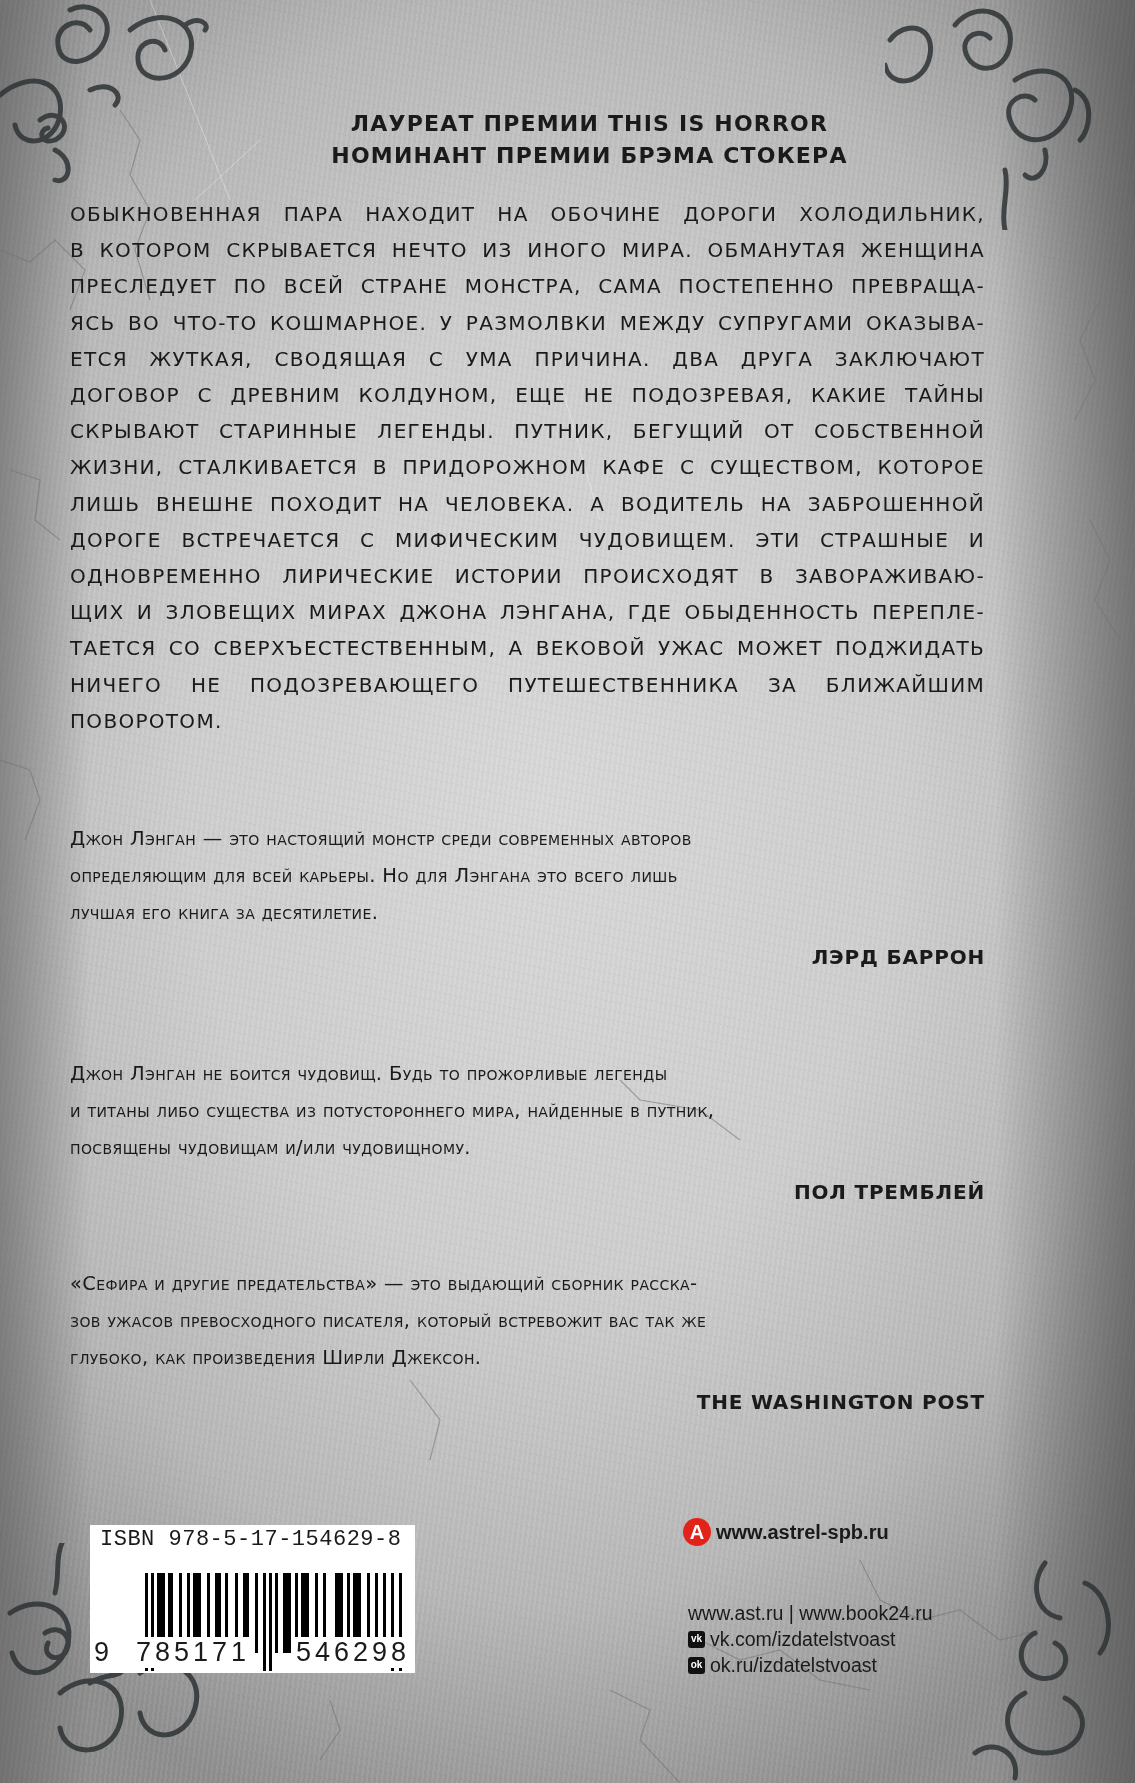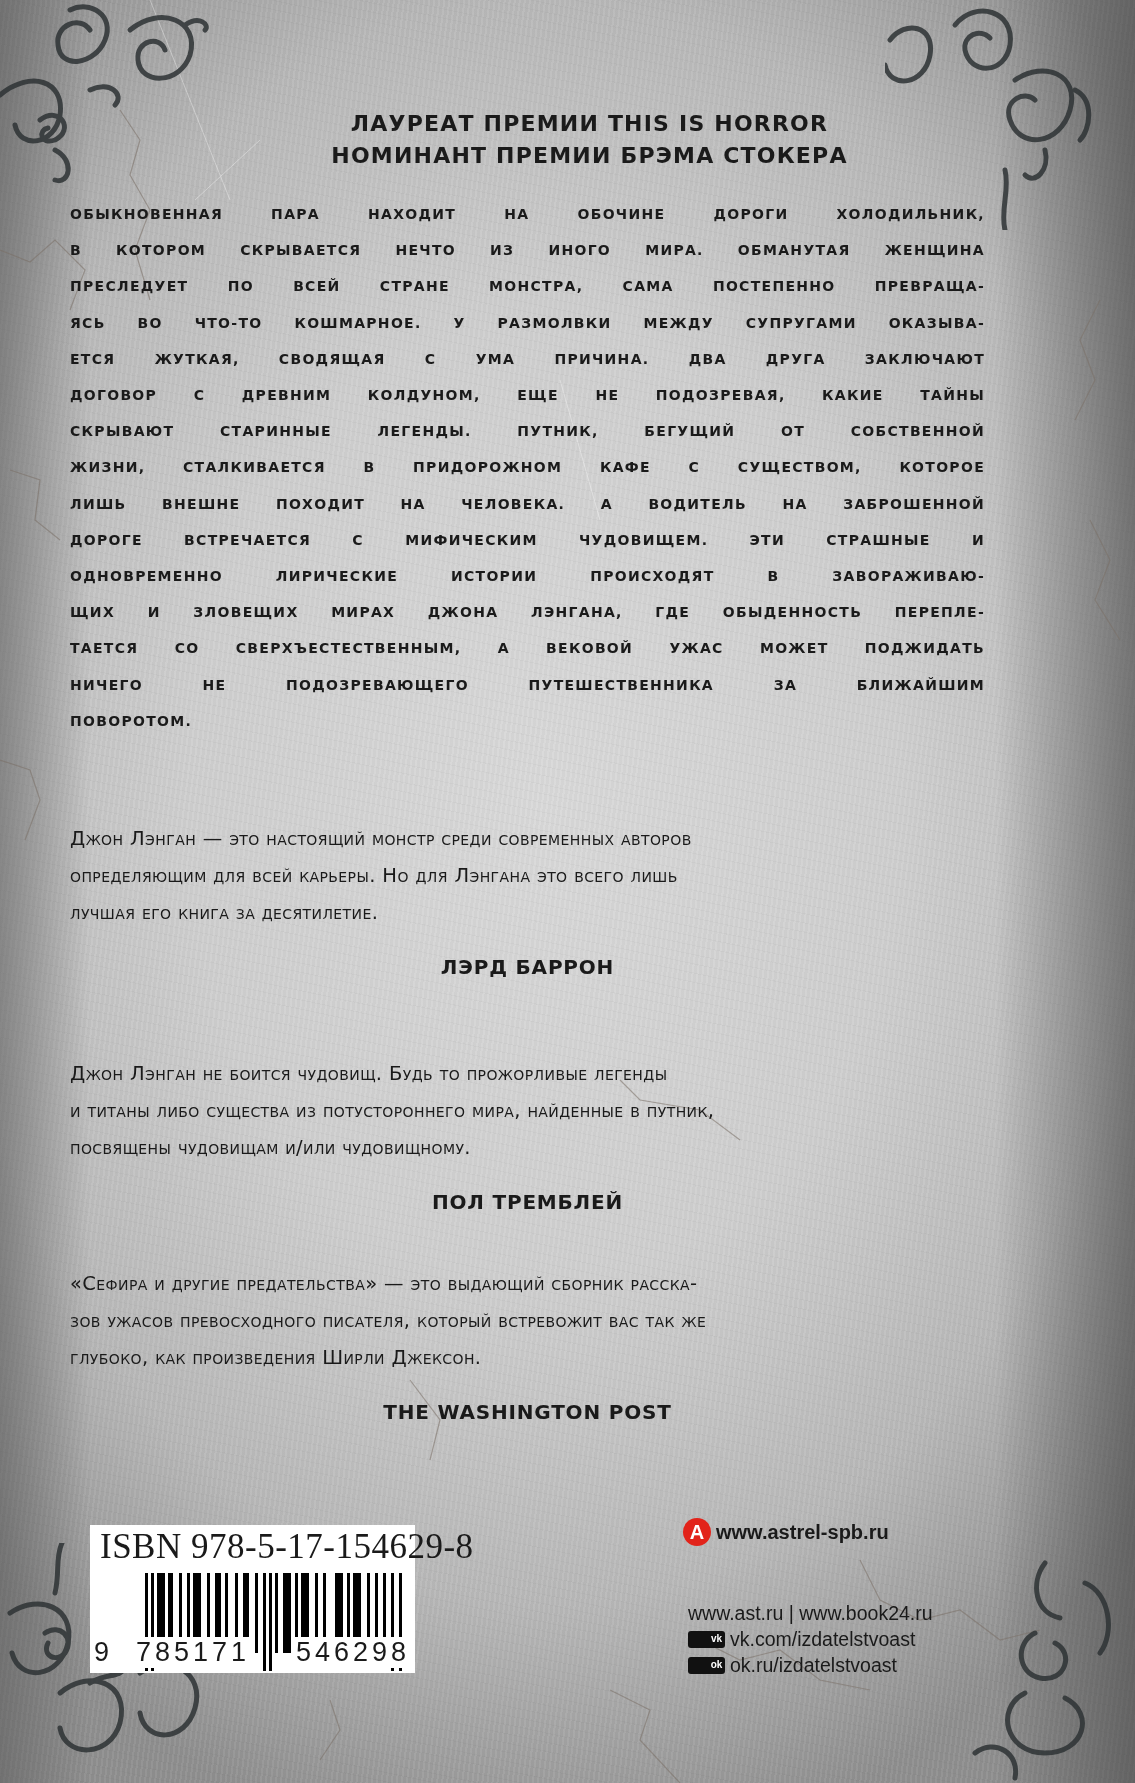--- a/index.html
+++ b/index.html
@@ -26,48 +26,47 @@
 
   .awards {
     position: absolute; left: 0; width: 1135px; top: 108px;
     text-align: center; font-weight: bold; font-size: 22px;
     letter-spacing: 1.2px; line-height: 32px;
   }
   .awards div { white-space: nowrap; margin-left: 44px; }
 
   .blurb {
     position: absolute; left: 70px; width: 915px; top: 196px;
-    font-size: 14px; line-height: 36.2px; letter-spacing: 1.3px;
+    font-size: 20px; line-height: 36.2px; letter-spacing: 1.3px;
     text-transform: uppercase;
-    font-weight: bold;
   }
   .blurb div { white-space: nowrap; text-align: justify; text-align-last: justify; }
   .blurb div.last { text-align-last: left; }
 
   .quote {
     position: absolute; left: 70px; width: 915px;
     font-size: 19.5px; line-height: 37px; letter-spacing: 0.4px;
     font-variant: small-caps;
   }
   .quote .line { white-space: nowrap; }
   .attrib {
-    text-align: center; font-weight: bold; font-size: 20px; letter-spacing: 0.8px;
-    margin-top: 18px; white-space: nowrap; font-variant: normal;
+    text-align: right; font-weight: bold; font-size: 20px; letter-spacing: 0.8px;
+    margin-top: 8px; white-space: nowrap; font-variant: normal;
   }
   .q1 { top: 820px; }
   .q2 { top: 1055px; }
   .q3 { top: 1265px; }
 
   .isbn-box {
     position: absolute; left: 90px; top: 1525px; width: 325px; height: 148px;
     background: #ffffff;
   }
   .isbn-label {
     position: absolute; left: 10px; top: 2px;
-    font-family: Liberation Serif, serif; font-size: 35px; letter-spacing: 0.5px;
+    font-family: Liberation Mono, monospace; font-size: 22px; letter-spacing: 0.5px;
     white-space: nowrap;
   }
   .barcode {
     position: absolute; left: 55px; top: 48px; width: 265px; height: 98px;
   }
   .isbn-digits {
     position: absolute; top: 112px; font-family: "Liberation Sans", sans-serif;
     font-size: 27px; background: #fff; padding: 0 2px; letter-spacing: 4px;
   }
 
@@ -85,21 +84,20 @@
   .links {
     position: absolute; left: 688px; top: 1600px;
     font-family: "Liberation Sans", sans-serif; font-size: 19.5px; line-height: 26px;
     white-space: nowrap;
   }
   .link-row { display: flex; align-items: center; gap: 5px; }
   .social-icon {
     width: 17px; height: 17px; background: #111; color: #fff; border-radius: 3px;
     font-size: 10px; font-weight: bold; display: flex; align-items: center; justify-content: center;
     font-family: "Liberation Sans", sans-serif;
-    padding-left: 20px;
   }
 </style>
 </head>
 <body>
 
 <div class="texture"></div>
 <div class="vignette-l"></div>
 <div class="vignette-r"></div>
 
 <svg class="crack" width="1135" height="1783" style="left:0;top:0">

